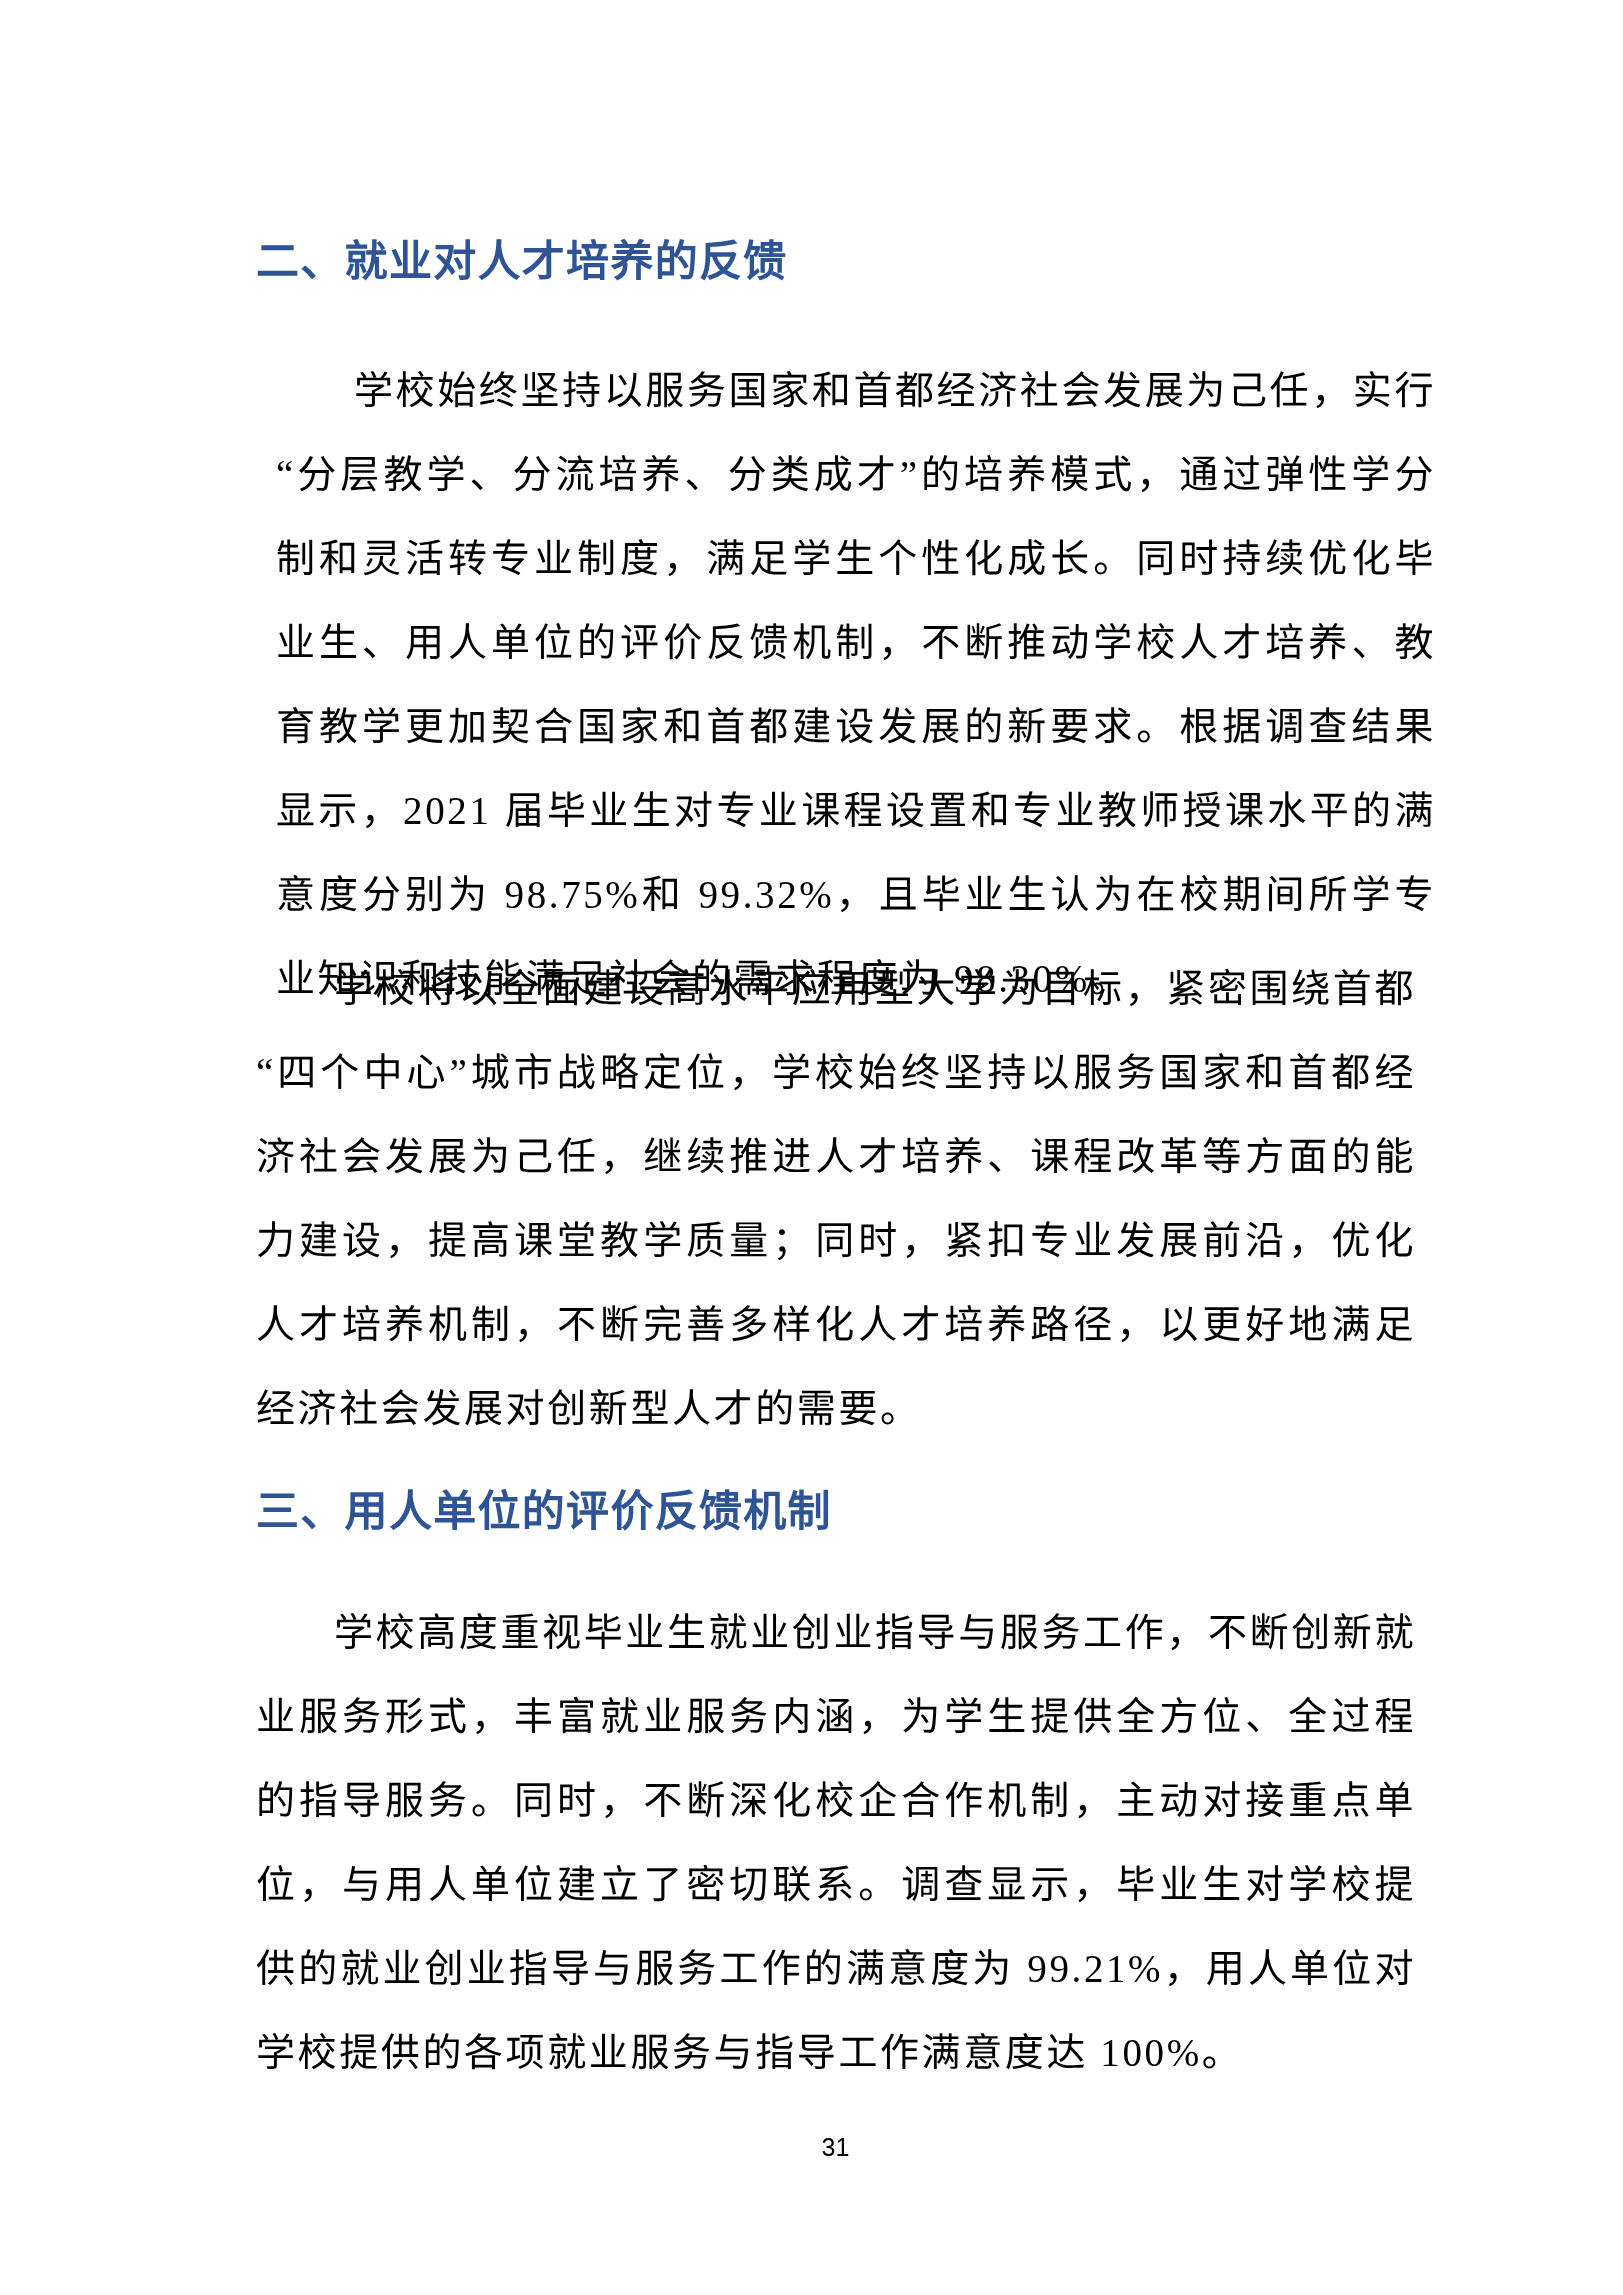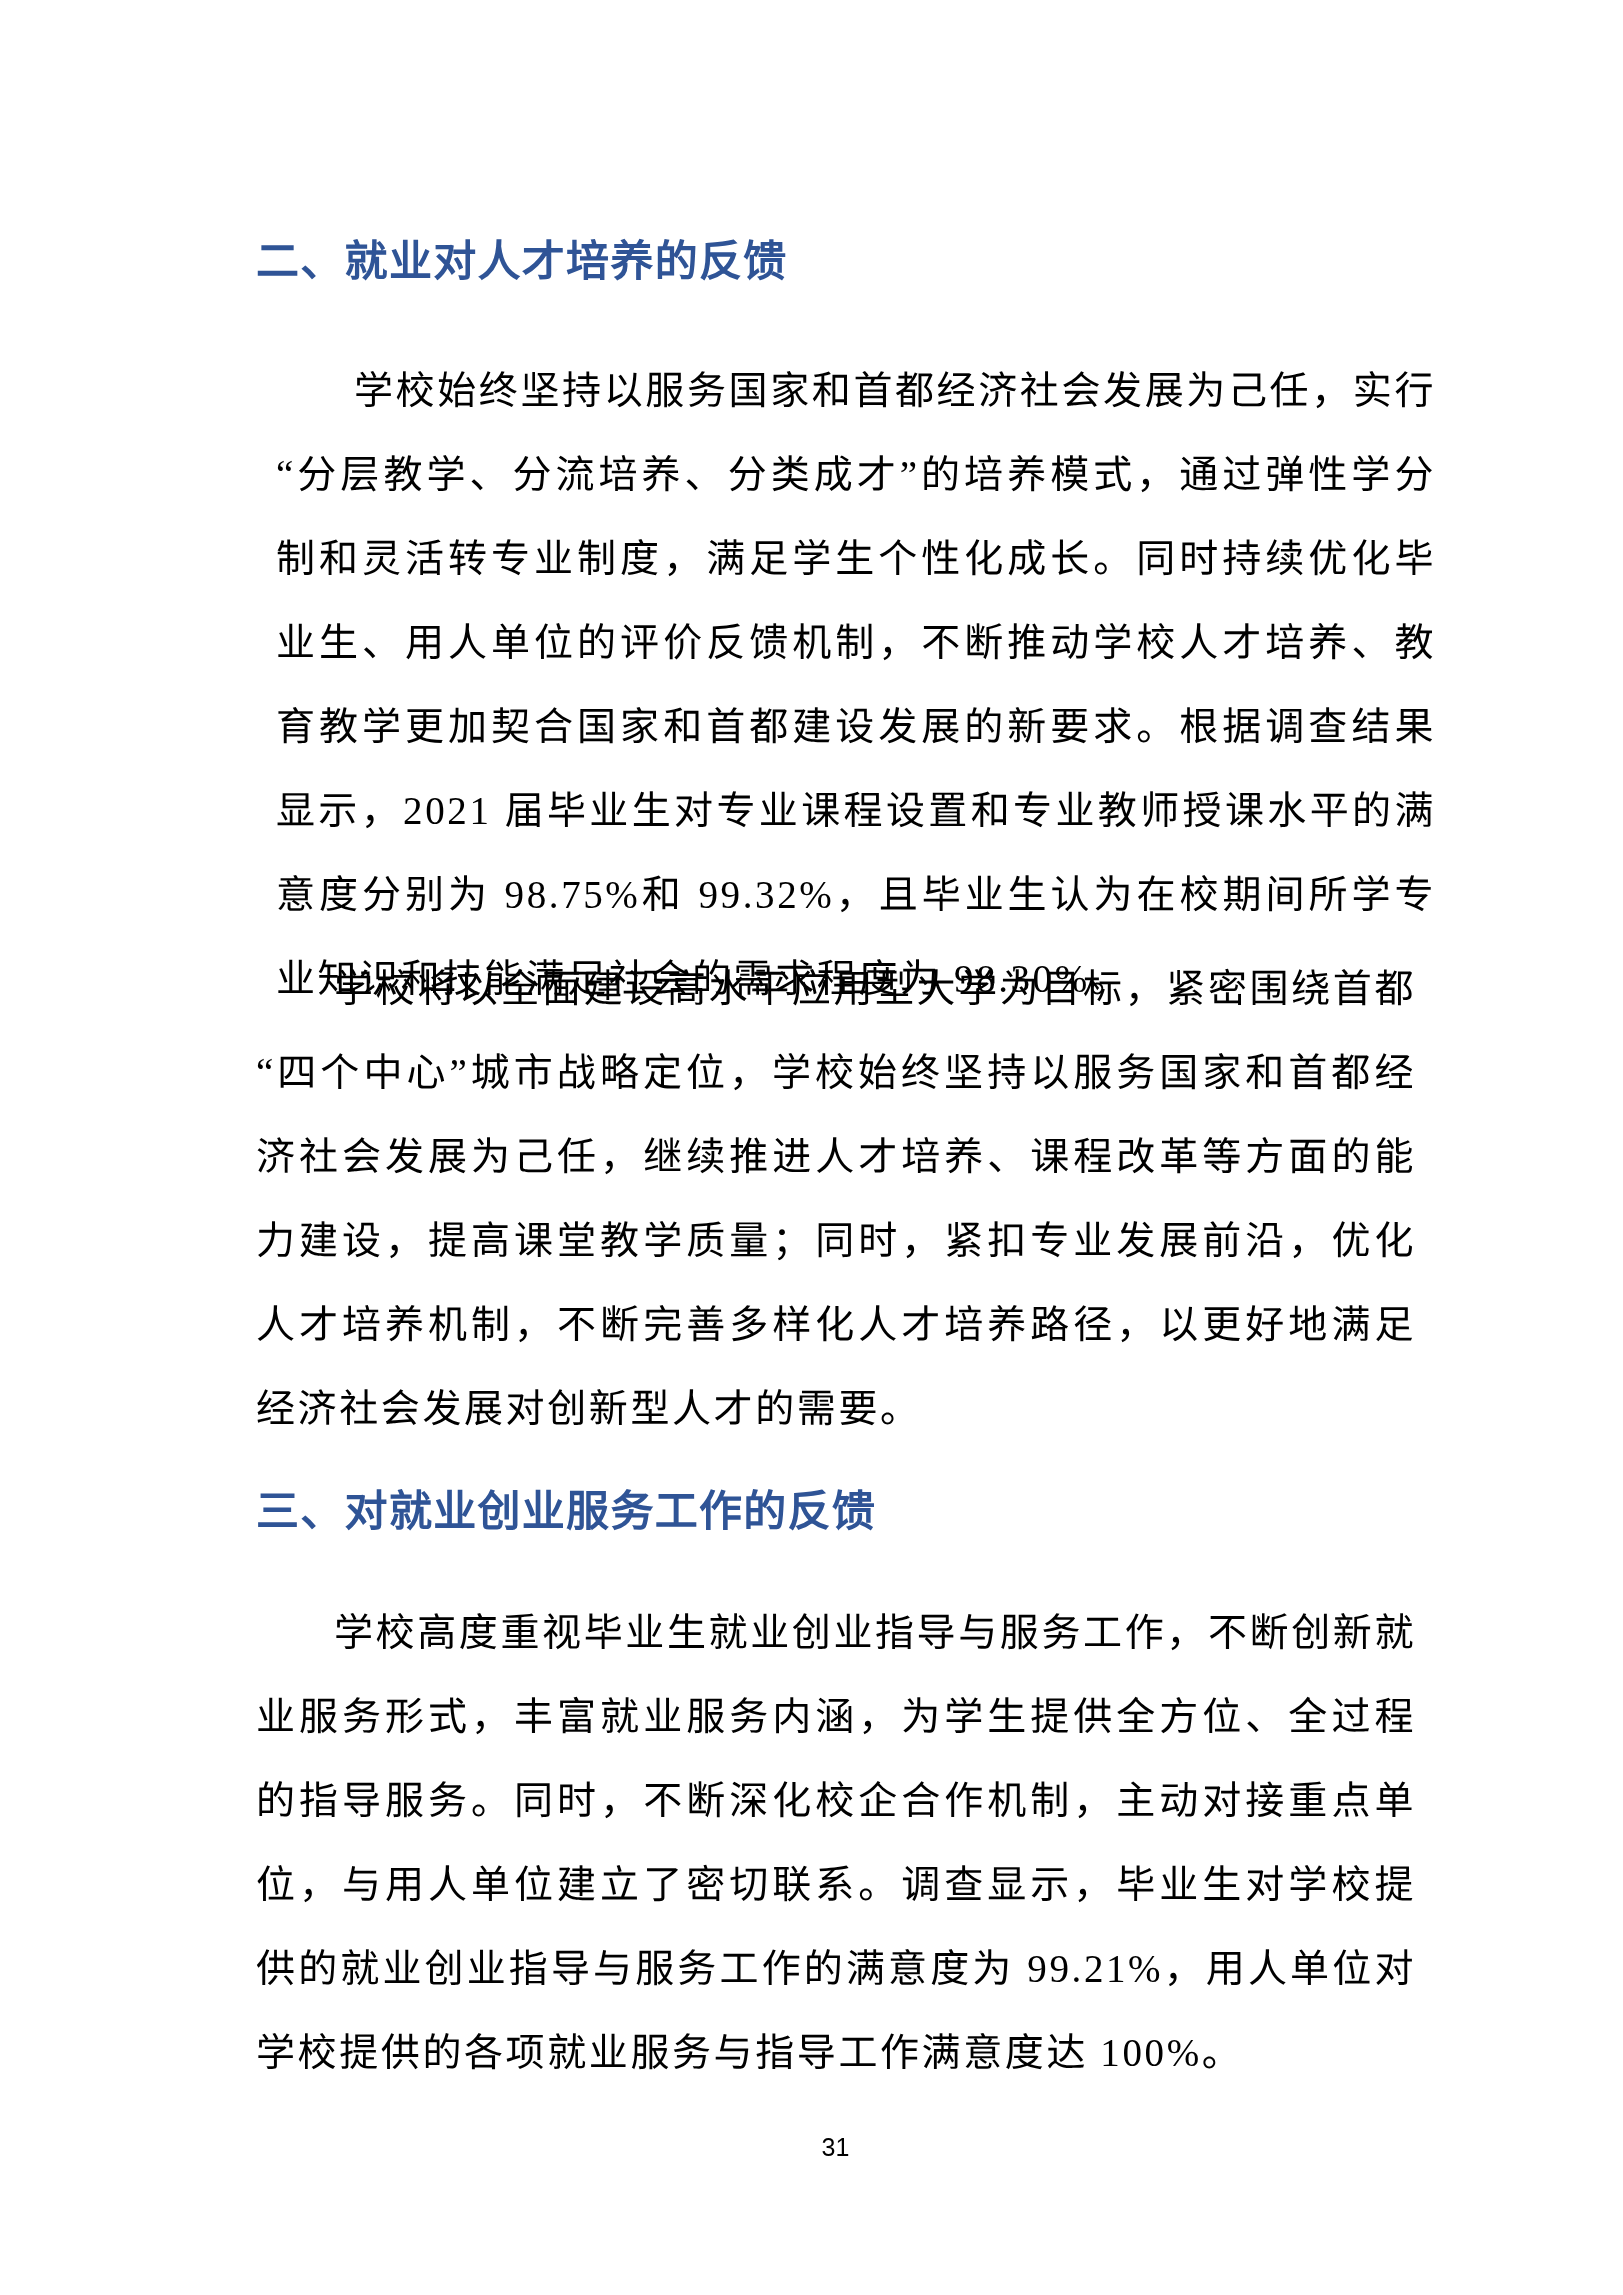--- a/index.html
+++ b/index.html
@@ -64,21 +64,21 @@
 <body>
 
 <div class="page">
 
   <h2 class="block section-heading heading-1">二、就业对人才培养的反馈</h2>
 
   <p class="block body-para para-1">学校始终坚持以服务国家和首都经济社会发展为己任，实行“分层教学、分流培养、分类成才”的培养模式，通过弹性学分制和灵活转专业制度，满足学生个性化成长。同时持续优化毕业生、用人单位的评价反馈机制，不断推动学校人才培养、教育教学更加契合国家和首都建设发展的新要求。根据调查结果显示，2021 届毕业生对专业课程设置和专业教师授课水平的满意度分别为 98.75%和 99.32%，且毕业生认为在校期间所学专业知识和技能满足社会的需求程度为 98.30%。</p>
 
   <p class="block body-para para-2">学校将以全面建设高水平应用型大学为目标，紧密围绕首都“四个中心”城市战略定位，学校始终坚持以服务国家和首都经济社会发展为己任，继续推进人才培养、课程改革等方面的能力建设，提高课堂教学质量；同时，紧扣专业发展前沿，优化人才培养机制，不断完善多样化人才培养路径，以更好地满足经济社会发展对创新型人才的需要。</p>
 
-  <h2 class="block section-heading heading-2">三、对就业创业服务工作的反馈</h2>
+  <h2 class="block section-heading heading-2">三、用人单位的评价反馈机制</h2>
 
   <p class="block body-para para-3">学校高度重视毕业生就业创业指导与服务工作，不断创新就业服务形式，丰富就业服务内涵，为学生提供全方位、全过程的指导服务。同时，不断深化校企合作机制，主动对接重点单位，与用人单位建立了密切联系。调查显示，毕业生对学校提供的就业创业指导与服务工作的满意度为 99.21%，用人单位对学校提供的各项就业服务与指导工作满意度达 100%。</p>
 
   <footer class="page-footer">
     <span class="page-number">31</span>
   </footer>
 
 </div>
 
 

